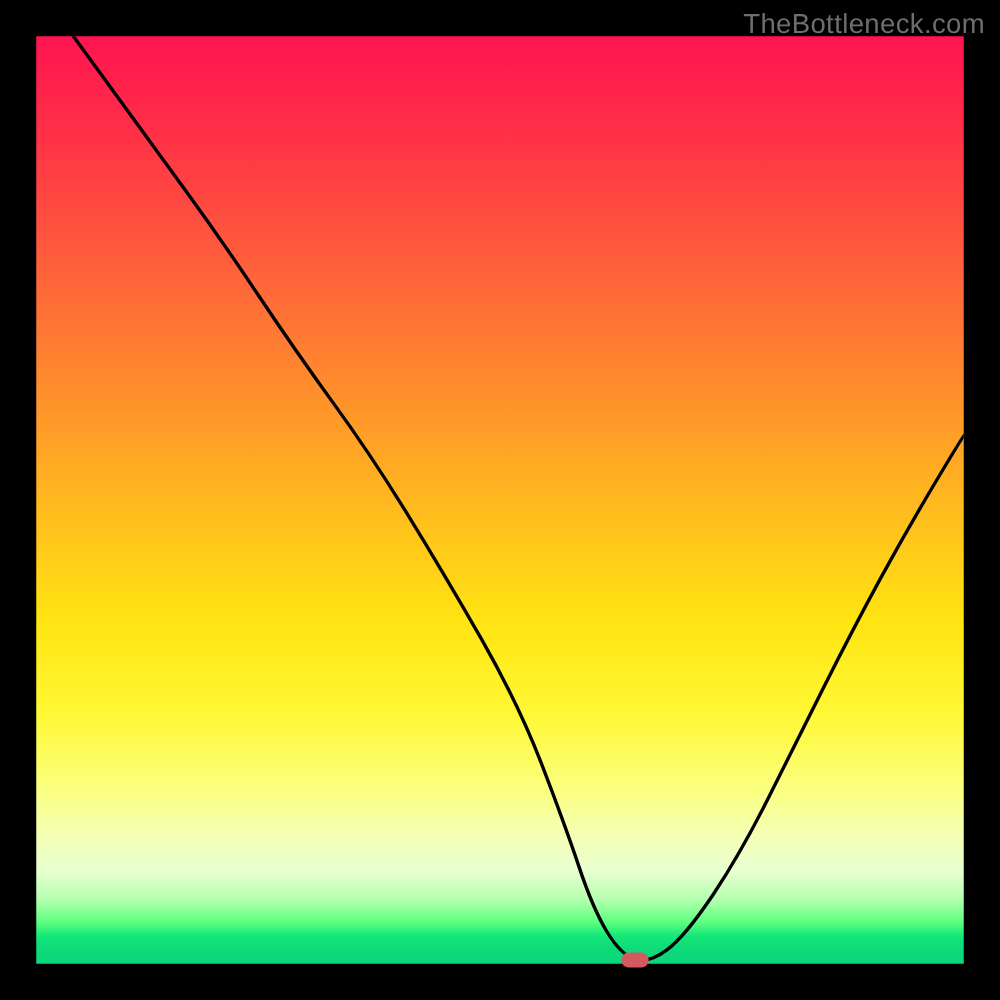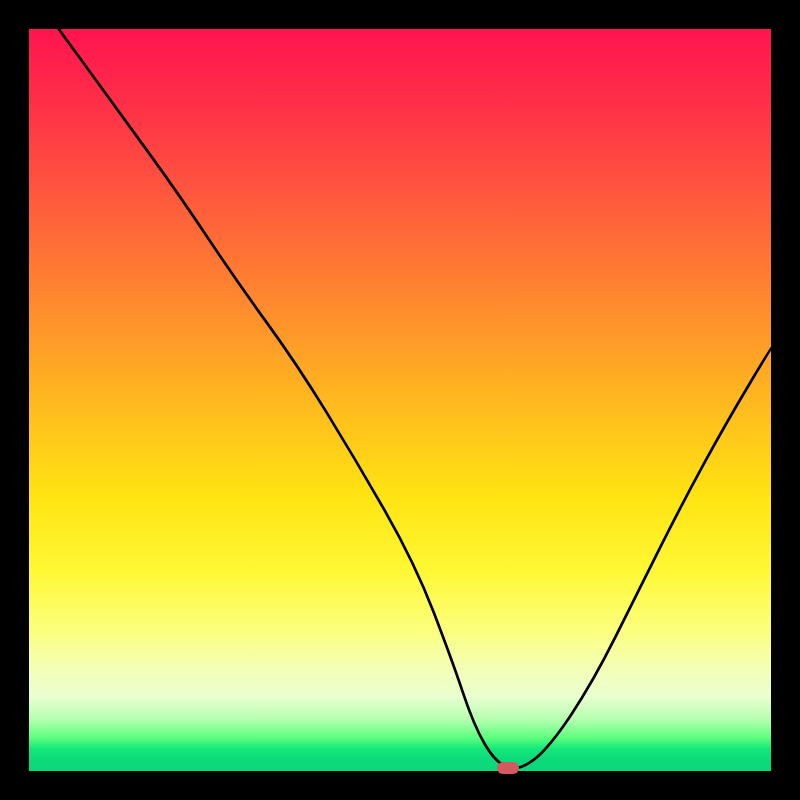--- a/index.html
+++ b/index.html
@@ -73,13 +73,14 @@
 </head>
 <body>
 
 <div class="frame">
   <div class="plot">
     <svg class="curve" viewBox="0 0 742 742" preserveAspectRatio="none">
       <path id="curve-path" d="M 29.7 0.0 Q 29.7 0.0 59.4 40.8 Q 89.0 81.6 118.7 122.4 Q 148.4 163.2 178.1 207.8 Q 207.8 252.3 237.4 293.1 Q 267.1 333.9 296.8 382.1 Q 326.5 430.4 356.2 482.3 Q 385.8 534.2 404.4 582.5 Q 422.9 630.7 434.1 664.1 Q 445.2 697.5 456.3 716.0 Q 467.5 734.6 478.6 738.3 Q 489.7 742.0 504.6 730.9 Q 519.4 719.7 541.7 686.4 Q 563.9 653.0 586.2 608.4 Q 608.4 563.9 630.7 519.4 Q 653.0 474.9 675.2 434.1 Q 697.5 393.3 719.7 356.2 T 742.0 319.1" stroke="#000" stroke-width="2.7" fill="none" stroke-linejoin="round" stroke-linecap="round"></path>
     </svg>
     <div id="marker" class="marker" style="left: 478.59px; top: 739px;"></div>
   </div>
+  <div class="watermark">TheBottleneck.com</div>
 </div>
 
 </body></html>

